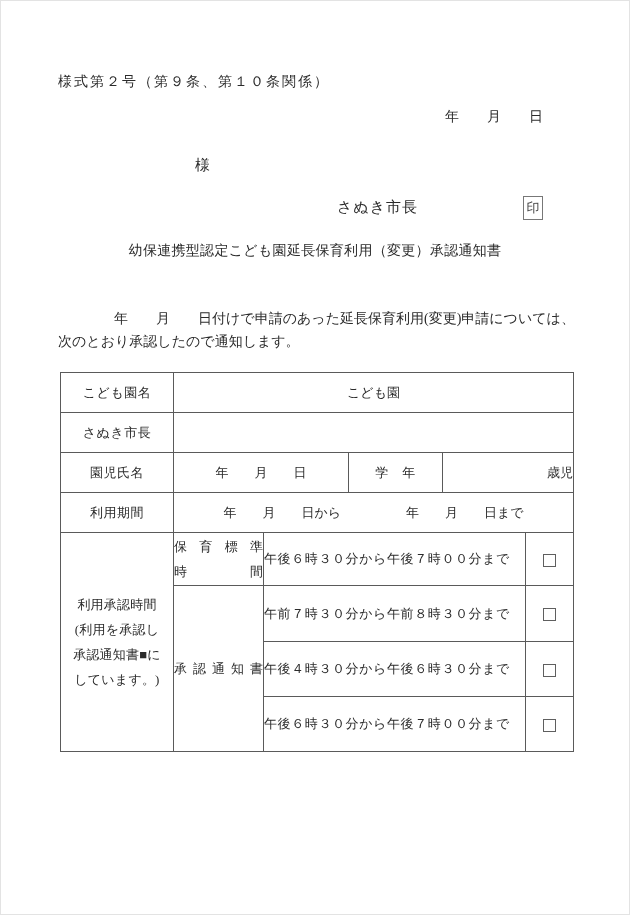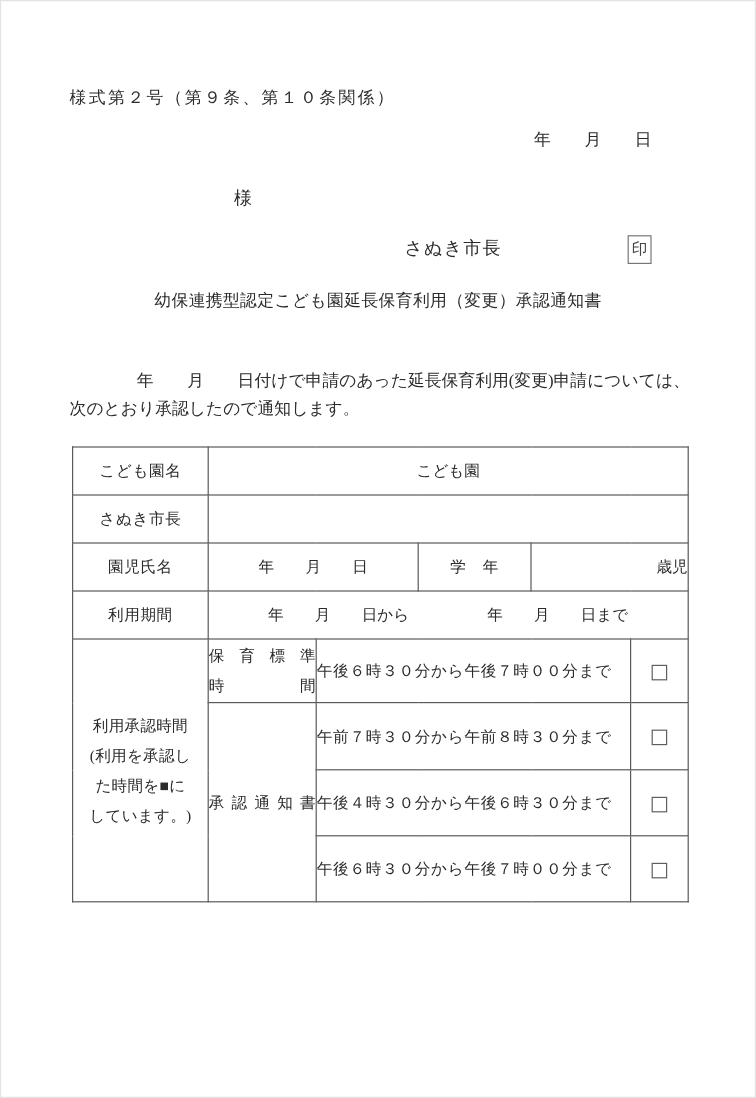--- a/index.html
+++ b/index.html
@@ -101,21 +101,21 @@
       <td class="lbl">学　年</td>
       <td colspan="2" class="grade-val">歳児</td>
     </tr>
     <tr class="h39">
       <td class="lbl">利用期間</td>
       <td colspan="5" class="period">年　　月　　日から　　　　　年　　月　　日まで</td>
     </tr>
     <tr class="h53">
       <td rowspan="4" class="note">利用承認時間
 (利用を承認し
-た時間を■に
+承認通知書■に
 しています。)</td>
       <td class="jlbl">保育標準
 時間</td>
       <td colspan="3" class="time">午後６時３０分から午後７時００分まで</td>
       <td class="cbc"><span class="cb"></span></td>
     </tr>
     <tr class="h56">
       <td rowspan="3" class="jlbl">承認通知書</td>
       <td colspan="3" class="time">午前７時３０分から午前８時３０分まで</td>
       <td class="cbc"><span class="cb"></span></td>

